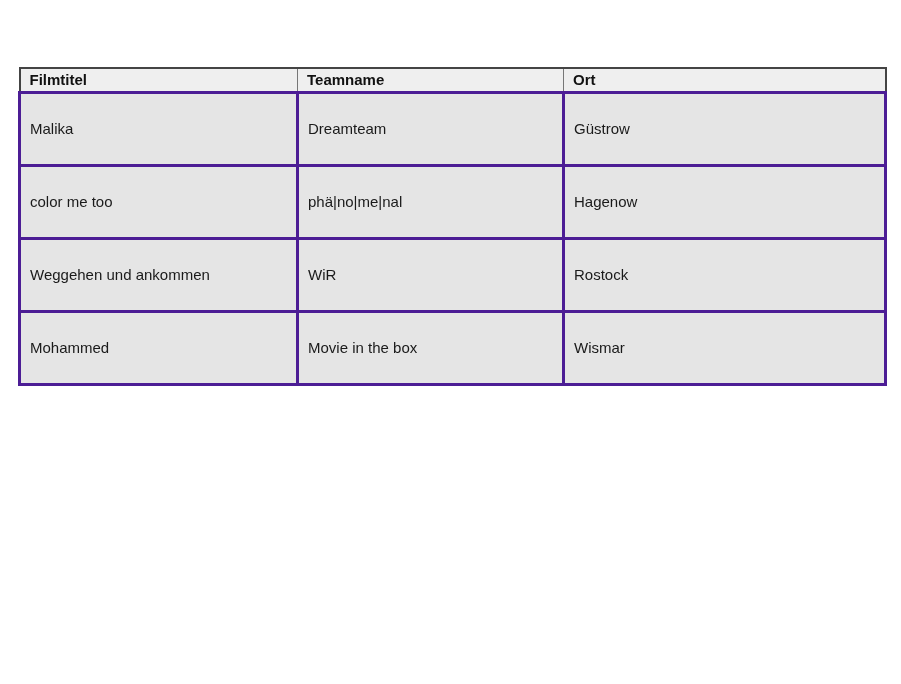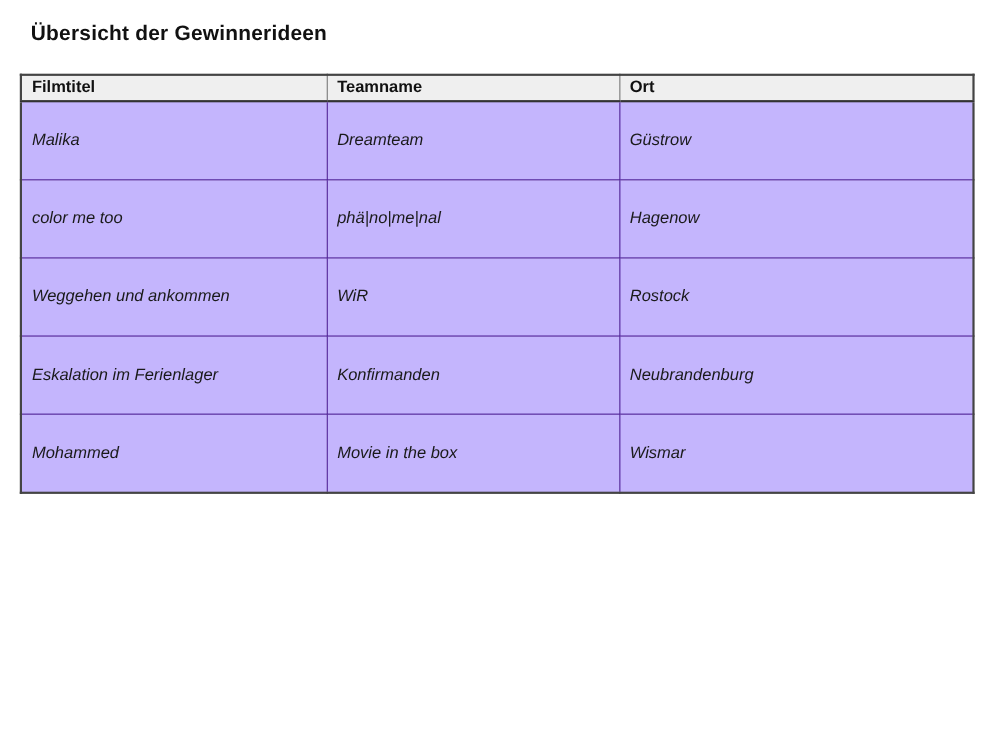--- a/index.html
+++ b/index.html
@@ -50,31 +50,29 @@
     border-right: 1px solid #777777;
     border-top: none;
   }
   table.winners th:last-child { border-right: none; }
   table.winners td {
     font-size: 15px;
     height: 70px;
     line-height: 20px;
     padding: 0 8px 0 9px;
     vertical-align: middle;
-    border: 1px solid #4c1d95;
+    border: 3px solid #4c1d95;
     color: #1a1a1a;
-    background: #c4b5fd;
-    font-style: italic;
+    background: #e5e5e5;
   }
 </style>
 </head>
 <body>
 
 <div class="page">
-  <h1 class="title">Übersicht der Gewinnerideen</h1>
 
   <table class="winners">
     <colgroup>
       <col class="c1">
       <col class="c2">
       <col class="c3">
     </colgroup>
     <thead>
       <tr>
         <th>Filmtitel</th>
@@ -92,24 +90,19 @@
           <td>color me too</td>
           <td>phä|no|me|nal</td>
           <td>Hagenow</td>
         </tr>
         <tr>
           <td>Weggehen und ankommen</td>
           <td>WiR</td>
           <td>Rostock</td>
         </tr>
         <tr>
-          <td>Eskalation im Ferienlager</td>
-          <td>Konfirmanden</td>
-          <td>Neubrandenburg</td>
-        </tr>
-        <tr>
           <td>Mohammed</td>
           <td>Movie in the box</td>
           <td>Wismar</td>
         </tr>
       </tbody>
   </table>
 </div>
 
 </body></html>

